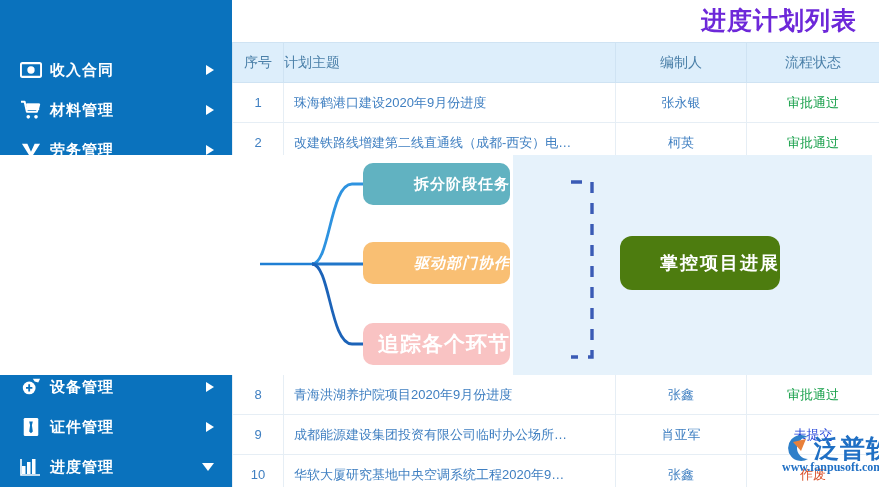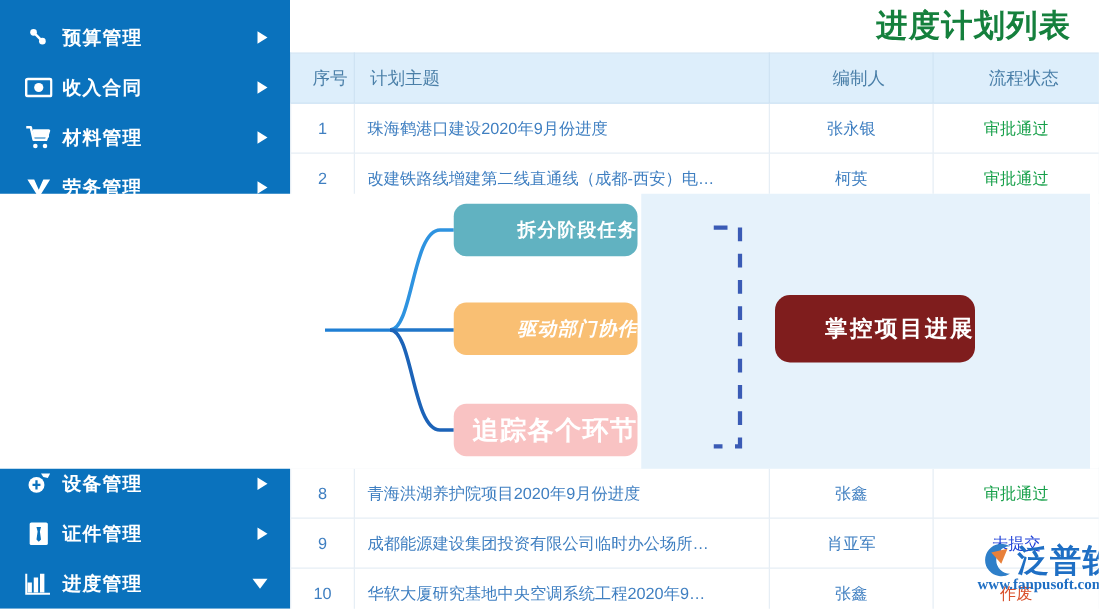--- a/index.html
+++ b/index.html
@@ -52,38 +52,37 @@
 
   
   #content {
     position: absolute; left: 232px; top: 0;
     width: 647px; height: 487px;
     background: #ffffff;
   }
   #page-title {
     position: absolute; right: 22px; top: 4px;
     font-size: 25px; font-weight: bold;
-    color: #15803d;
+    color: #6d28d9;
     letter-spacing: 1px;
   }
   #table {
     position: absolute; left: 0; top: 42px;
     width: 647px;
     border-collapse: collapse;
     table-layout: fixed;
   }
   #table th {
     height: 40px;
     background: #ddeefb;
     color: #4a7fa8;
     font-size: 14px;
     font-weight: normal;
     border: 1px solid #cfe3f3;
     border-left: none;
-    padding-left: 12px;
   }
   #table th:first-child { border-left: 1px solid #cfe3f3; }
   #table td {
     height: 40px;
     font-size: 13px;
     border: 1px solid #e6eef5;
     border-left: none;
     background: #ffffff;
     padding: 0 10px;
     overflow: hidden;
@@ -124,21 +123,21 @@
     border-radius: 12px;
     font-size: 22px;
     letter-spacing: 3px;
     box-shadow: 0 2px 4px rgba(0,0,0,.12);
   }
   #mm-b1 { left: 363px; top: 8px;   width: 147px; height: 42px; background: #61b2c1; font-size: 15px; }
   #mm-b2 { left: 363px; top: 87px;  width: 147px; height: 42px; background: #f9bf73; font-size: 15px; font-style: italic; }
   #mm-b3 { left: 363px; top: 168px; width: 147px; height: 42px; background: #f9c3c3; font-size: 21px; }
   #mm-out {
     left: 620px; top: 81px; width: 160px; height: 54px;
-    background: #7f1d1d;
+    background: #4d7c0f;
     border-radius: 12px;
     font-size: 18px;
     letter-spacing: 2px;
   }
   #mm-links { position: absolute; left: 0; top: 0; width: 879px; height: 220px; }
 
   
   #watermark {
     position: absolute; left: 780px; top: 432px;
     width: 137px; height: 48px;
@@ -160,31 +159,20 @@
     white-space: nowrap;
   }
 </style>
 </head>
 <body>
 
 <div id="screen">
 
   <nav id="sidebar">
 
-    <div class="side-item" style="top:10px">
-      <span class="side-icon">
-        <svg width="20" height="20" viewBox="0 0 24 24" fill="none" stroke="#fff" stroke-width="2.4" stroke-linecap="round">
-          <circle cx="7" cy="7" r="3.2" fill="#fff" stroke="none"></circle>
-          <circle cx="15.5" cy="15.5" r="3.2" fill="#fff" stroke="none"></circle>
-          <line x1="9.2" y1="9.2" x2="13.5" y2="13.5"></line>
-        </svg>
-      </span>
-      <span class="side-label">预算管理</span>
-      <i class="side-arrow"></i>
-    </div>
 
     <div class="side-item" style="top:50px">
       <span class="side-icon">
         <svg width="22" height="18" viewBox="0 0 24 18">
           <rect x="1" y="1.5" width="22" height="15" rx="1.5" fill="none" stroke="#fff" stroke-width="2.2"></rect>
           <circle cx="12" cy="9" r="4" fill="#fff"></circle>
         </svg>
       </span>
       <span class="side-label">收入合同</span>
       <i class="side-arrow"></i>

